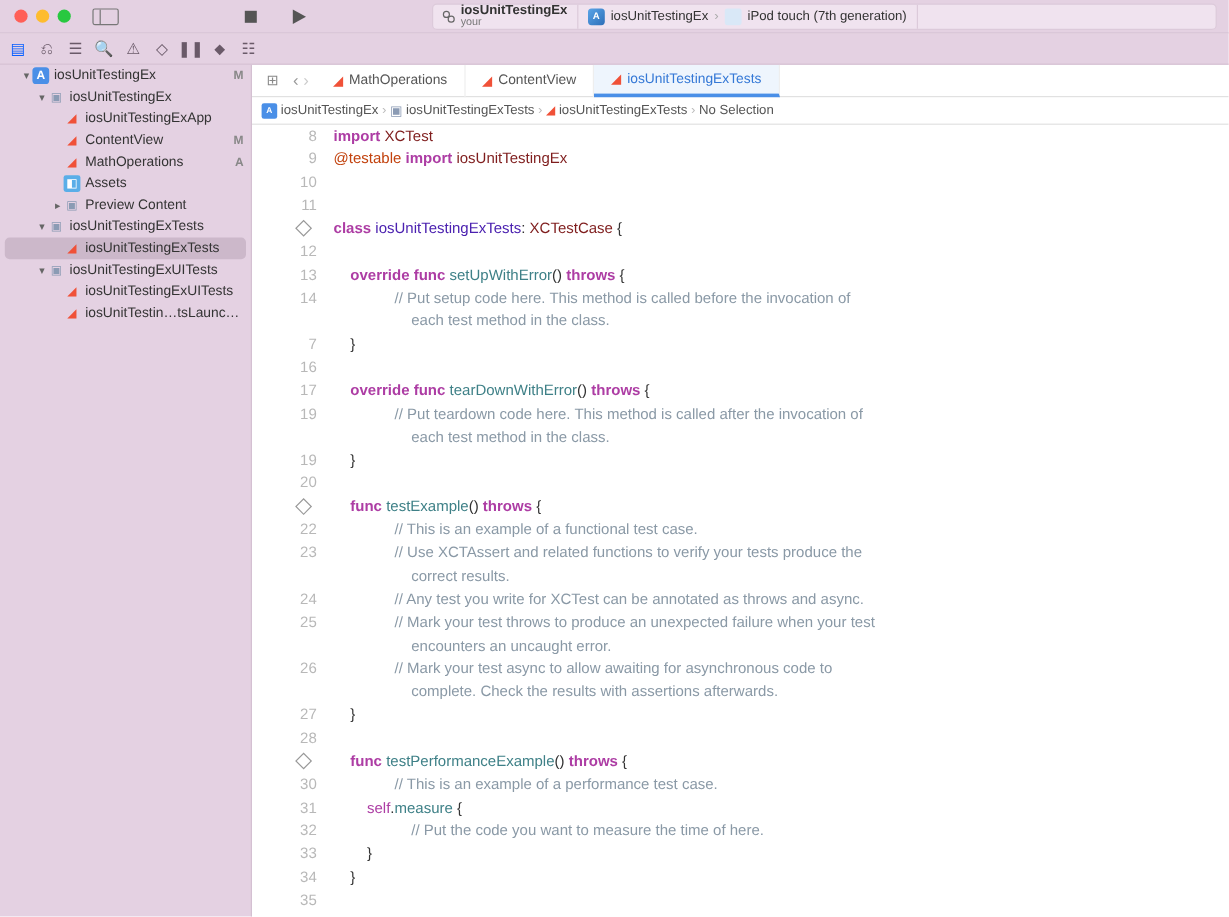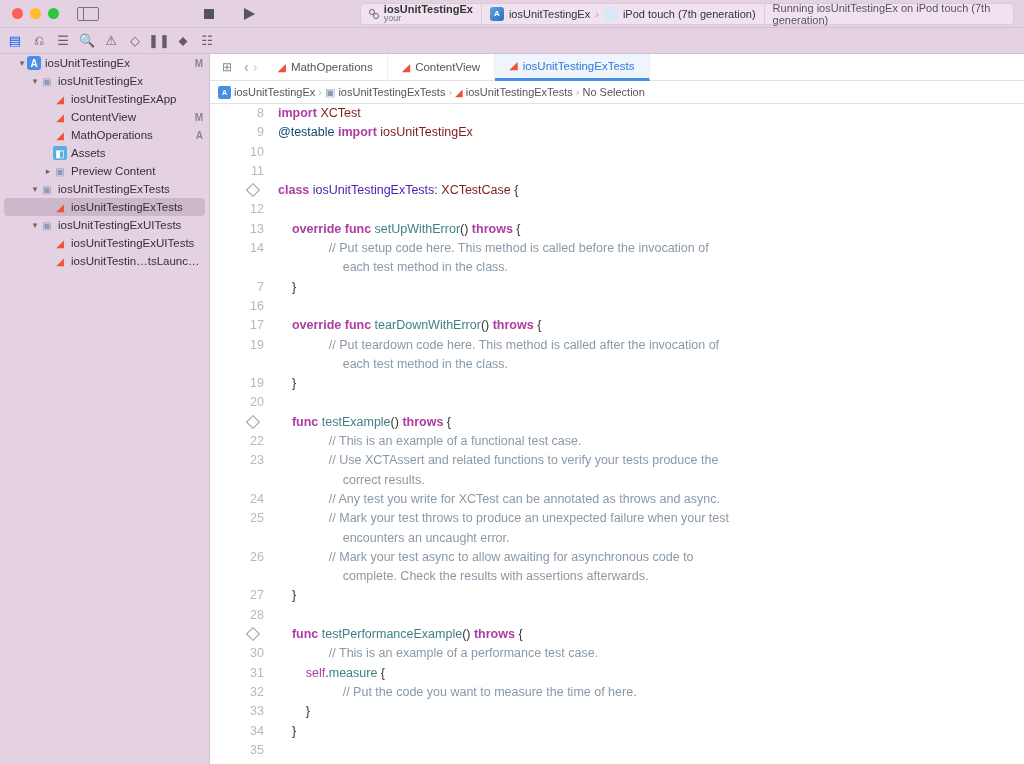--- a/index.html
+++ b/index.html
@@ -68,21 +68,21 @@
 .gutter { width: 62px; text-align: right; color: #b8b8b8; padding-right: 8px; user-select: none; position: relative; }
 .gutter .ln { height: 19.3px; }
 .gutter .diamond { position: absolute; left: 38px; width: 10px; height: 10px; border: 1.3px solid #999; transform: rotate(45deg); background: #fff; }
 .code { flex: 1; white-space: pre; color: #333; padding-left: 6px; }
 .kw { color: #ad3da4; font-weight: 600; }
 .kw2 { color: #ad3da4; }
 .type { color: #4b21b0; }
 .type2 { color: #7f1d1d; }
 .fn { color: #3e8087; }
 .cm { color: #8a99a6; margin-left: 23px; }
-.at { color: #0c4a6e; }
+.at { color: #c2410c; }
 </style>
 </head>
 <body>
 
 <div class="titlebar">
   <div class="traffic">
     <div class="tl red"></div>
     <div class="tl yellow"></div>
     <div class="tl green"></div>
   </div>
@@ -99,21 +99,20 @@
         <span class="sb">your</span>
       </div>
     </div>
     <div class="scheme-mid">
       <div class="mini-app-icon">A</div>
       <span>iosUnitTestingEx</span>
       <span style="color:#aaa">›</span>
       <div class="mini-dev-icon"></div>
       <span>iPod touch (7th generation)</span>
     </div>
-    <div class="scheme-status">Running iosUnitTestingEx on iPod touch (7th generation)</div>
   </div>
 </div>
 
 <div class="filterbar">
   <span class="fb-icon blue">▤</span>
   <span class="fb-icon">⎌</span>
   <span class="fb-icon">☰</span>
   <span class="fb-icon">🔍</span>
   <span class="fb-icon">⚠</span>
   <span class="fb-icon">◇</span>

